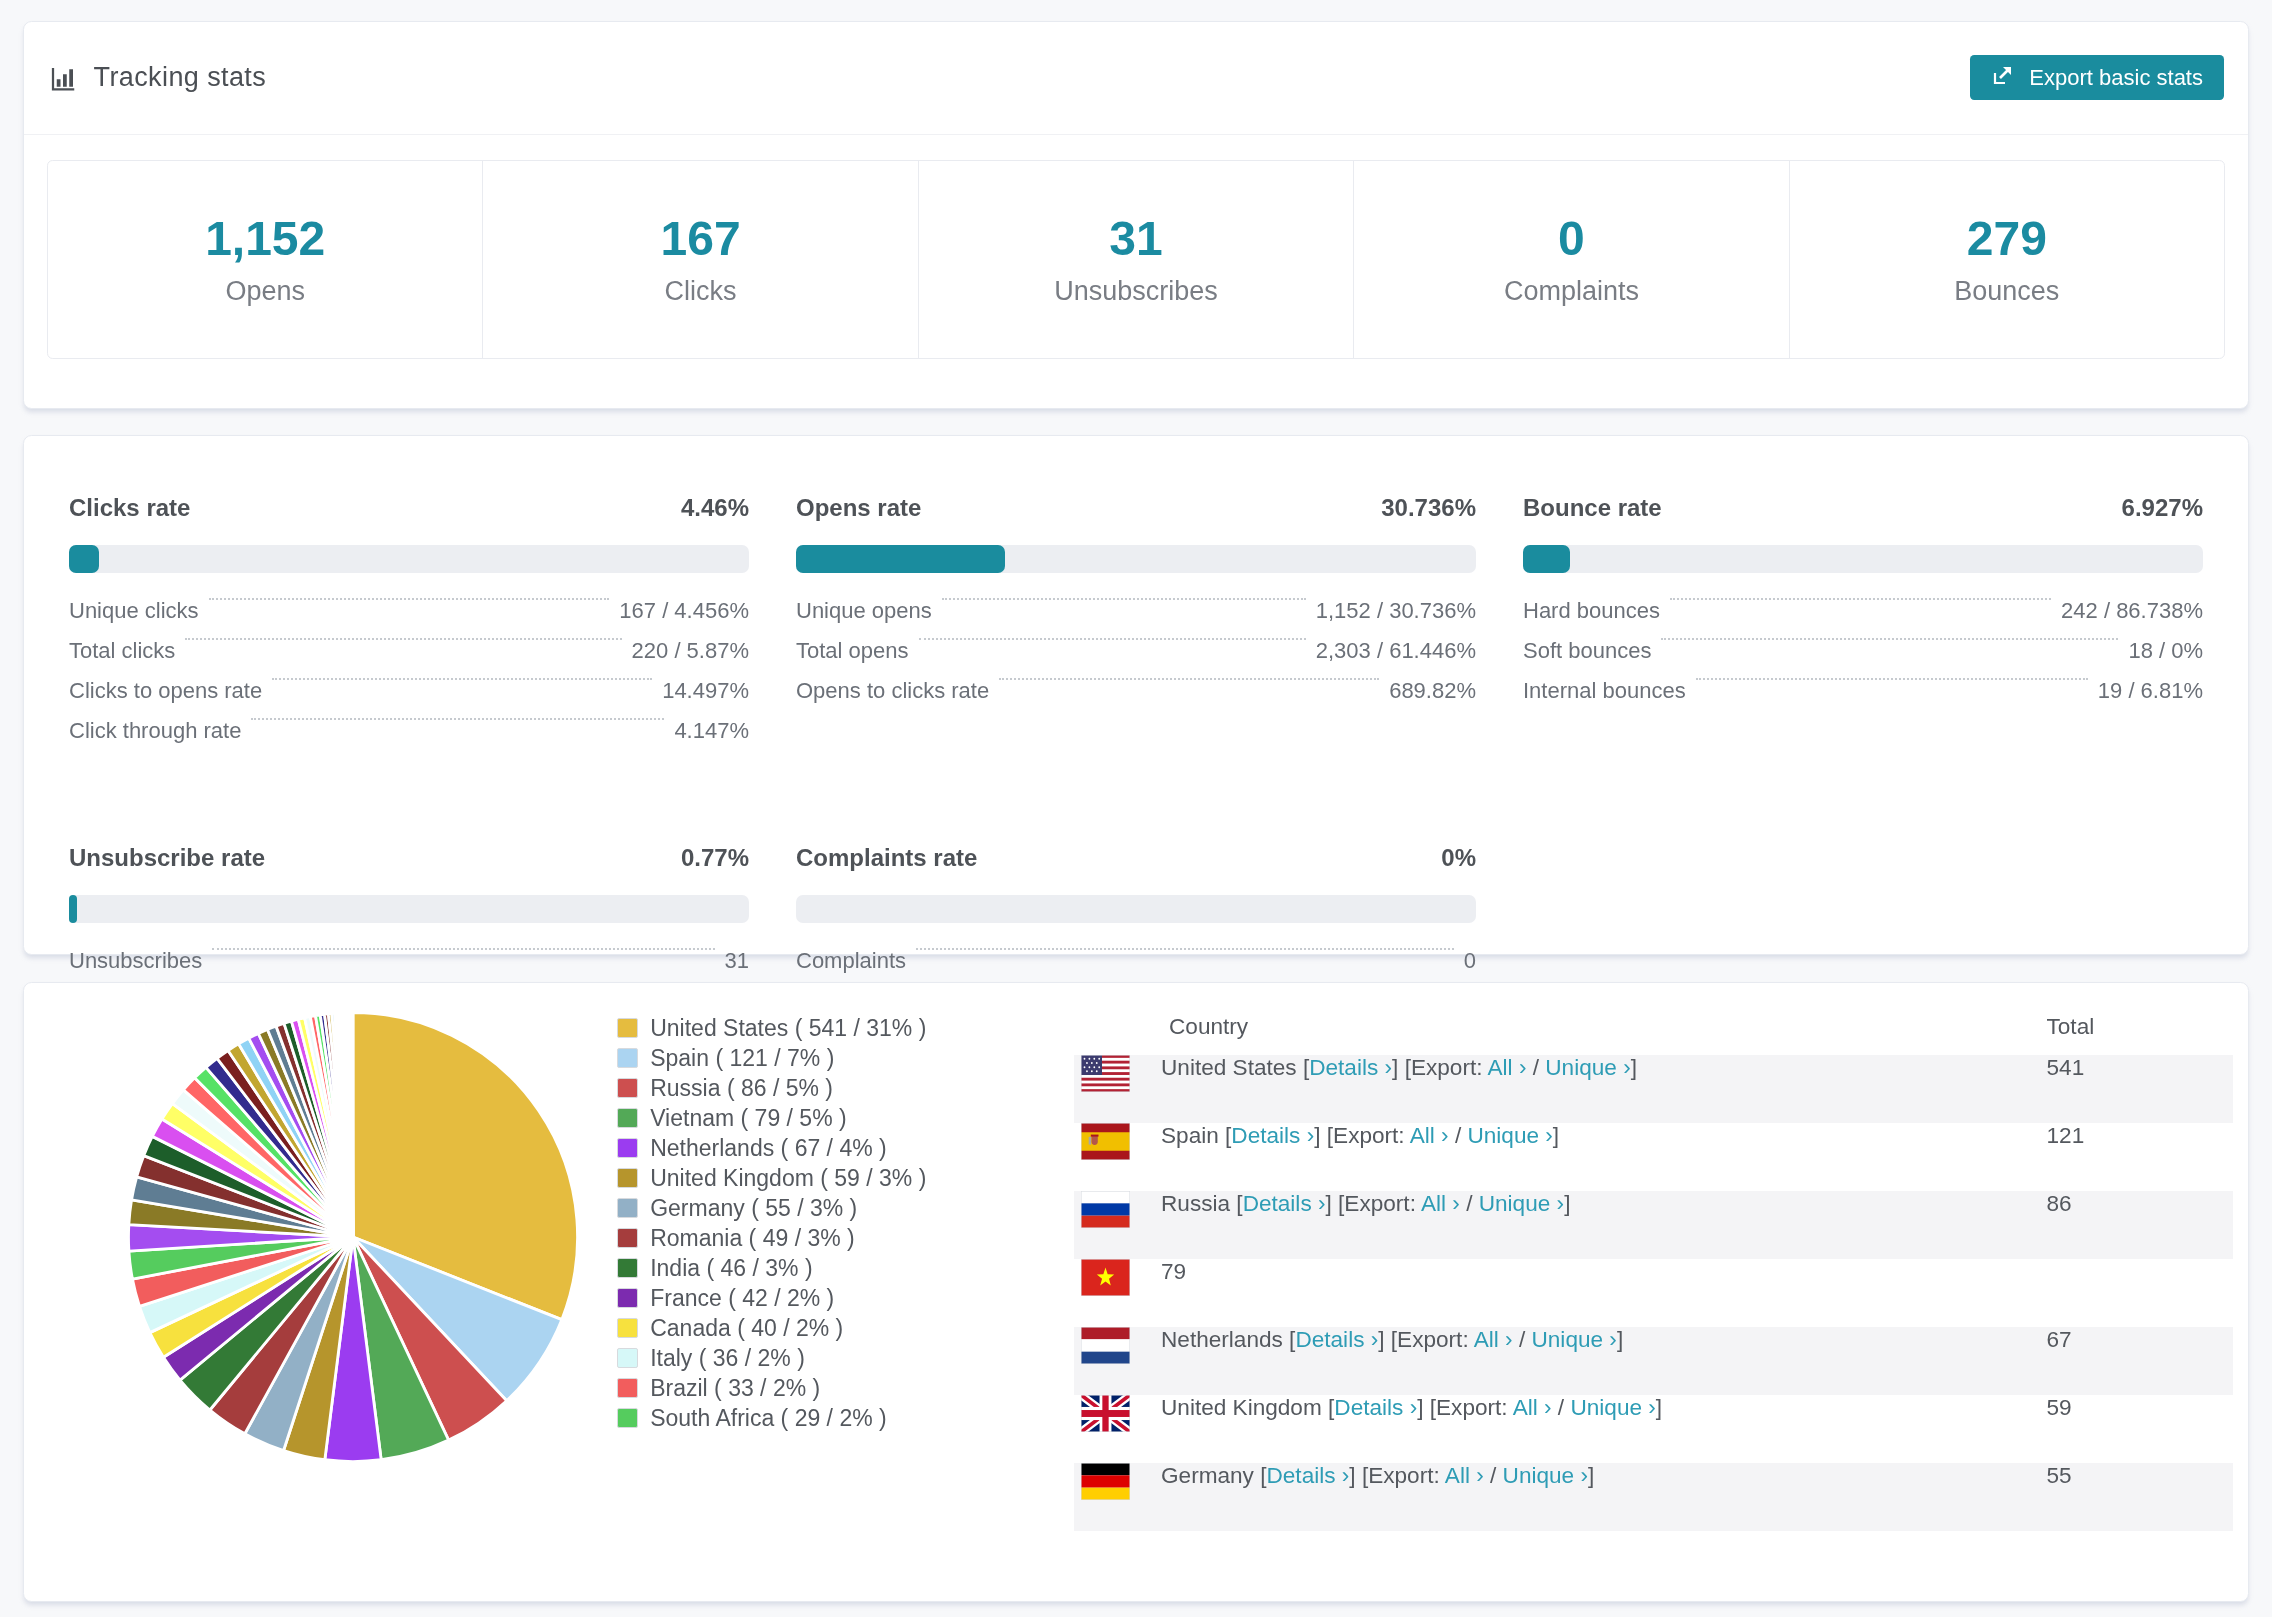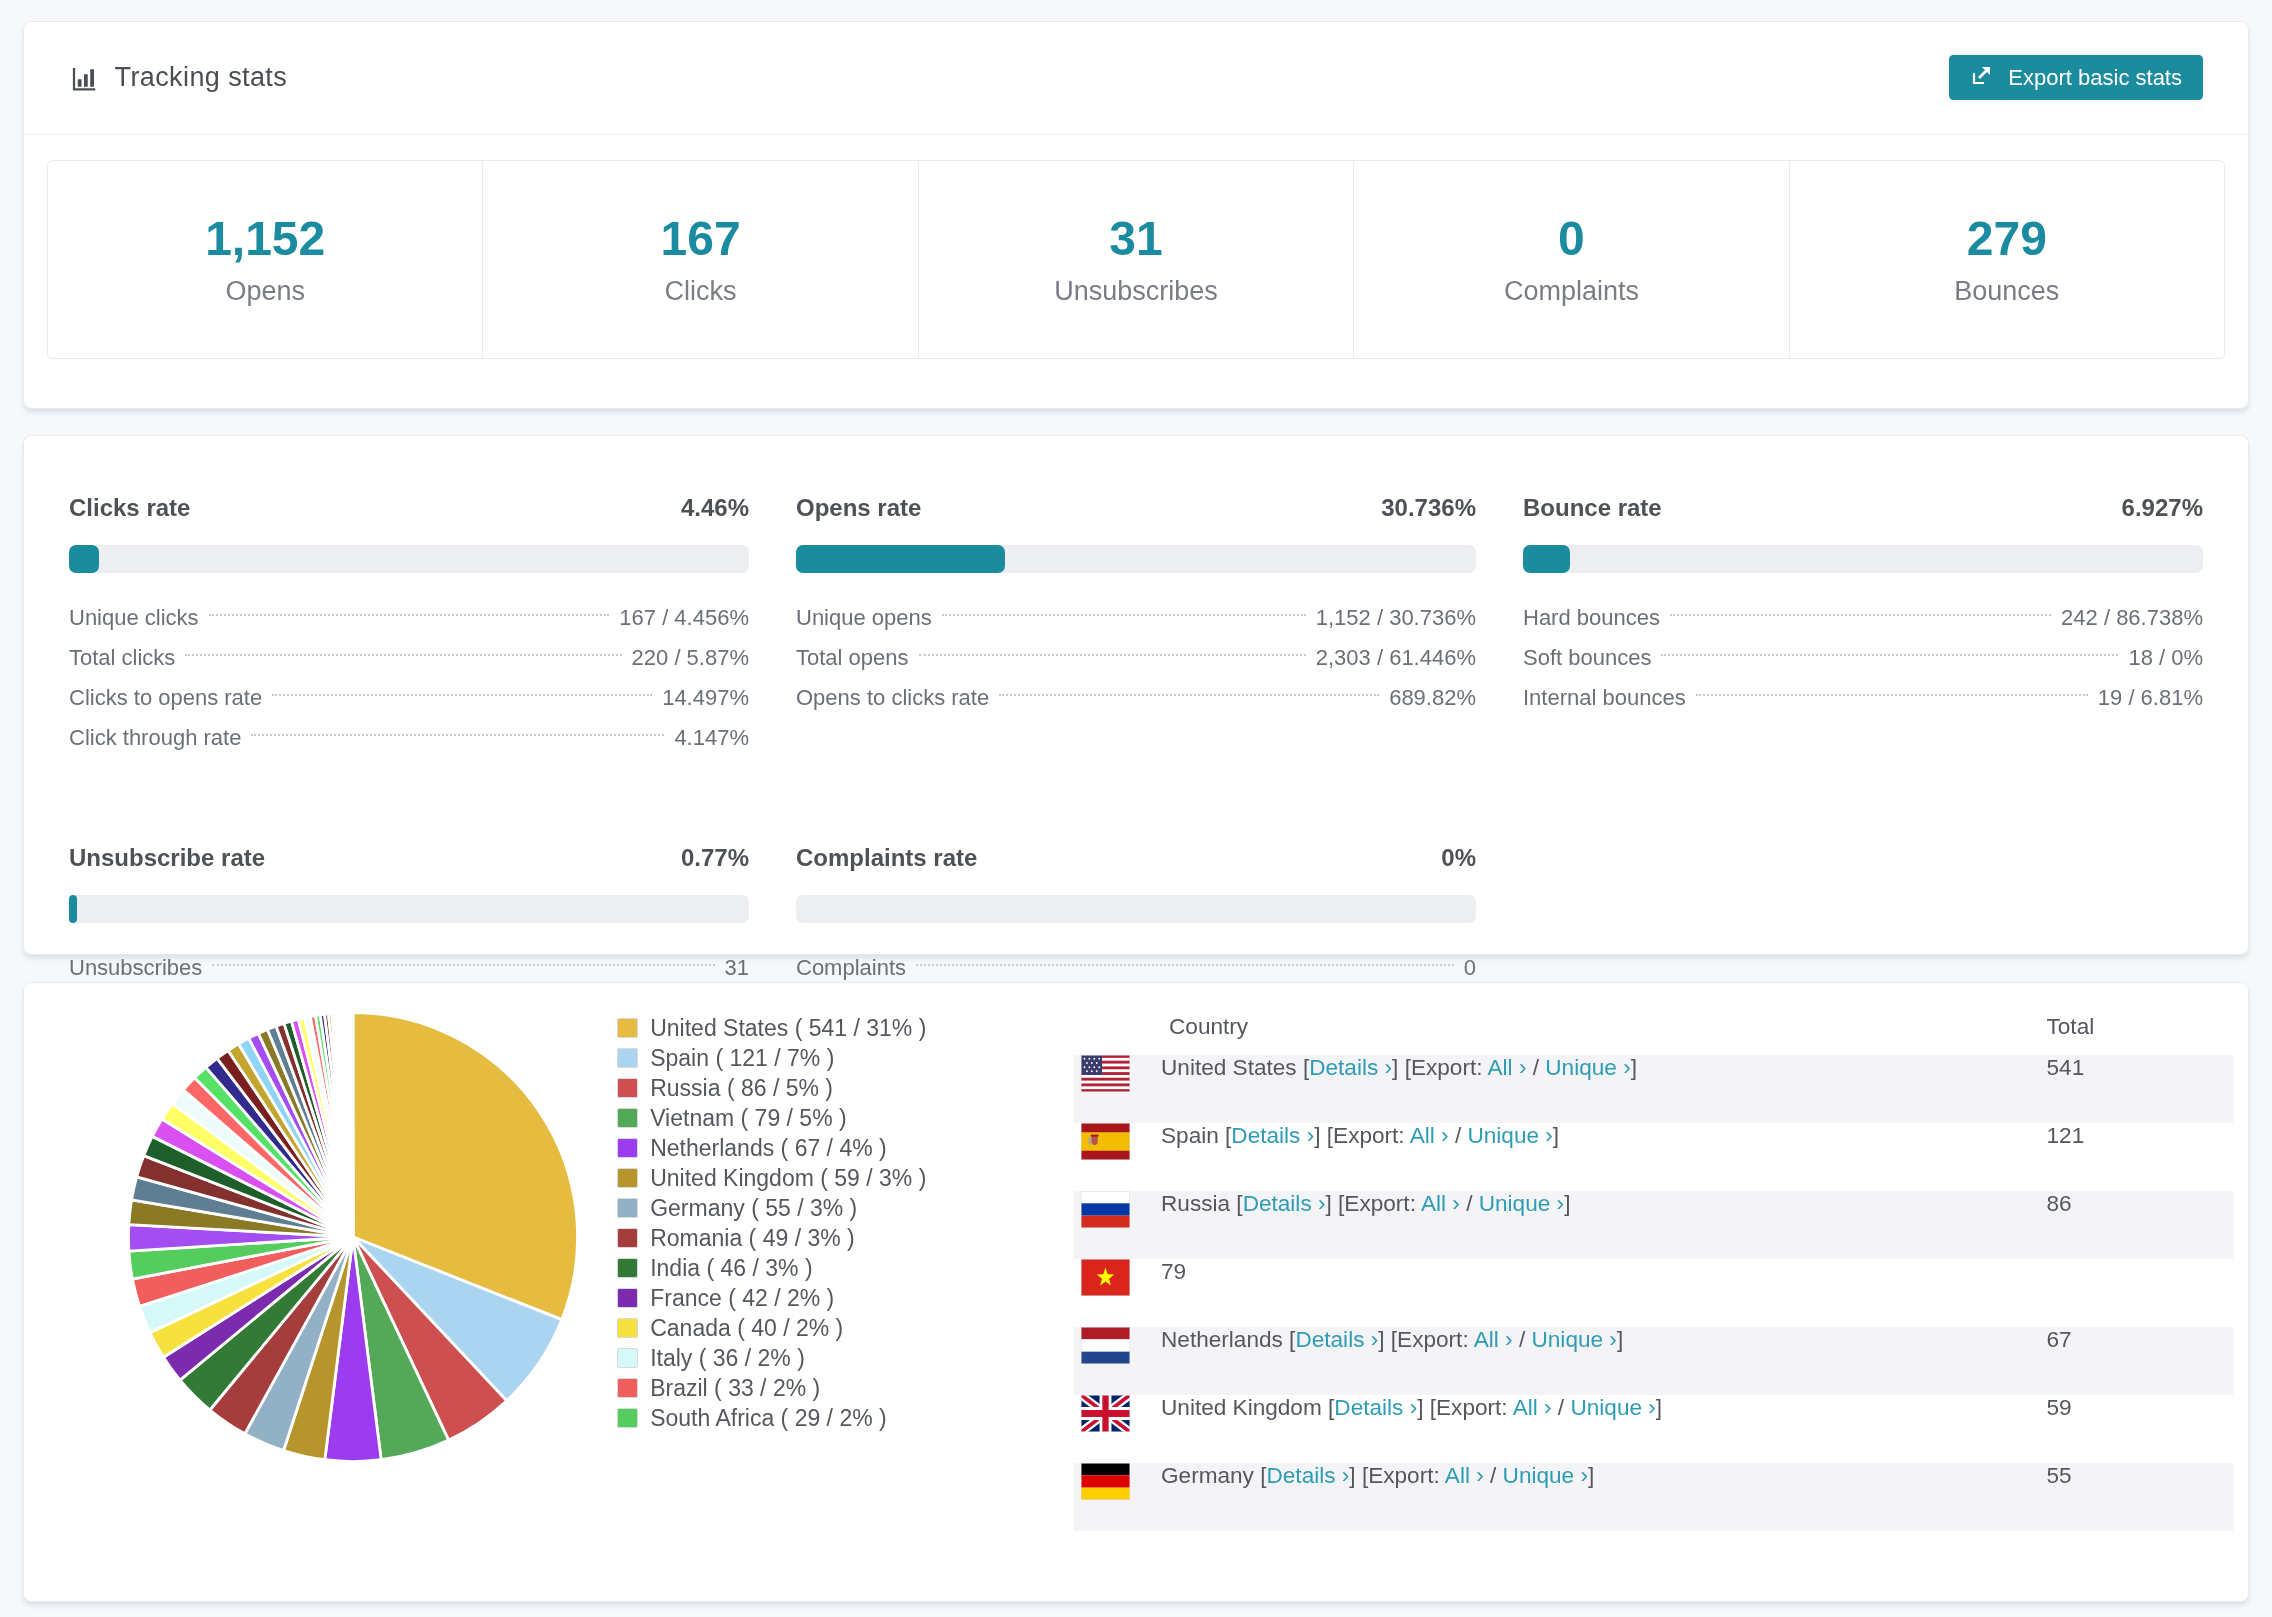--- a/index.html
+++ b/index.html
@@ -17,21 +17,21 @@
     border:1.4px solid #e7eaf0;
     border-radius:8.5px;
     box-shadow:0 4.2px 5.6px -1.4px rgba(173,181,203,.4);
   }
   #card-tracking { top:20.5px;  height:388px; }
   #card-rates    { top:435px; height:520px; }
   #card-geo      { top:982px; height:620px; overflow:hidden; }
 
   .card-header {
     display:flex; align-items:center;
-    height:113px; padding:0 45px;
+    height:113px; padding:0 24px;
     border-bottom:1.4px solid #f0f1f4;
   }
   .card-header .hicon { display:flex; margin-right:15.5px; }
   .card-title { font-size:27px; font-weight:500; color:#4b4f54; letter-spacing:0.4px; }
 
   .export-btn {
     margin-left:auto;
     display:flex; align-items:center; gap:14px;
     background:#1a8c9e; color:#fff;
     border:none; border-radius:4.2px;
@@ -70,21 +70,21 @@
     margin-top:24px;
   }
   .progress {
     height:28px; background:#eceef2; border-radius:7px;
   }
   .progress-fill {
     height:100%; background:#1a8c9e; border-radius:7px; width:0;
   }
   .detail-list { margin-top:25.4px; }
   .detail-row {
-    display:flex; align-items:center;
+    display:flex; align-items:flex-start;
     height:40px;
     font-size:22px; color:#6b7078;
   }
   .detail-row .lbl { white-space:nowrap; }
   .detail-row .leader {
     flex:1;
     border-bottom:2.1px dotted #c6cacf;
     margin:0 10px 6.4px 10px;
   }
   .detail-row .val { white-space:nowrap; }

